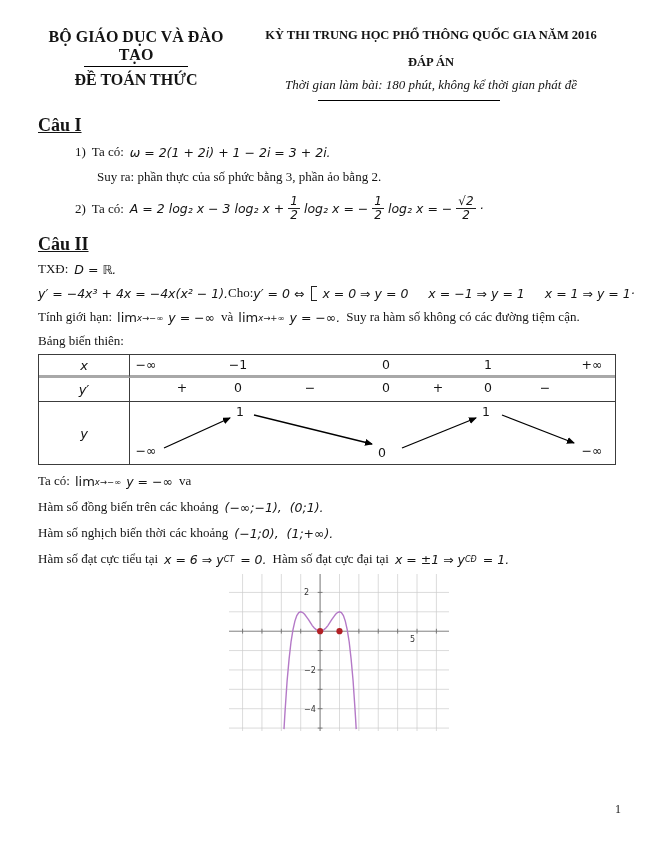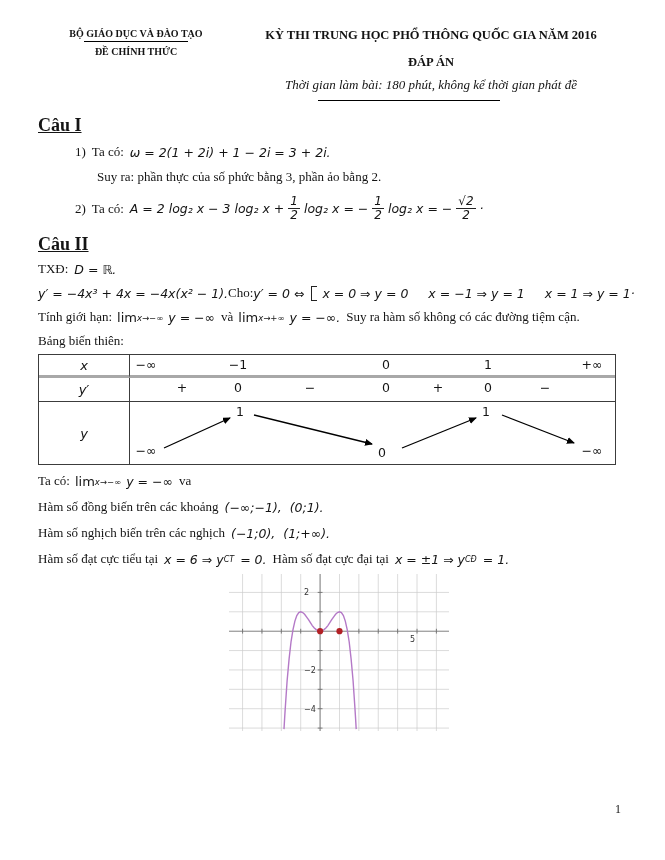--- a/index.html
+++ b/index.html
@@ -7,21 +7,21 @@
   body {
     width:665px; height:860px; position:relative;
     padding:28px 37px 0 38px;
     font-family:"Liberation Serif","DejaVu Serif",serif;
     font-size:13px; color:#141414; overflow:hidden;
   }
   .math { font-family:"DejaVu Sans",sans-serif; font-style:italic; font-size:12.5px; }
   .txt  { }
   
   .header { display:flex; }
-  .header-left { width:196px; text-align:center; font-weight:bold; font-size:10px; }
+  .header-left { width:196px; text-align:center; font-weight:bold; font-size:16px; }
   .hl-rule { width:104px; border-bottom:1.3px solid #000; margin:2px auto 4px; }
   .header-right { flex:1; text-align:center; font-weight:bold; font-size:12.5px; }
   .answer-label { margin-top:12px; }
   .subject { margin-top:12px; }
   .duration { margin-top:7px; font-weight:normal; font-style:italic; font-size:13px; }
   .duration-rule { width:182px; border-bottom:1px solid #000; margin:7px auto 0; transform:translateX(-22px); }
   
   .cau-heading { display:inline-block; font-weight:bold; text-decoration:underline; font-size:18px; }
   .line { display:flex; align-items:center; white-space:pre; }
   .sp { width:6px; display:inline-block; }
@@ -58,21 +58,21 @@
   .mt6{margin-top:6px;} .mt8{margin-top:8px;} .mt9{margin-top:9px;} .mt10{margin-top:10px;}
   .mt12{margin-top:12px;} .mt14{margin-top:14px;}
 </style>
 </head>
 <body>
 
 <div class="header">
   <div class="header-left">
     <div>BỘ GIÁO DỤC VÀ ĐÀO TẠO</div>
     <div class="hl-rule"></div>
-    <div>ĐỀ CHÍNH THỨC</div>
+    <div>ĐỀ TOÁN THỨC</div>
   </div>
   <div class="header-right">
     <div>KỲ THI TRUNG HỌC PHỔ THÔNG QUỐC GIA NĂM 2016</div>
     <div class="answer-label">ĐÁP ÁN</div>
     <div class="duration">Thời gian làm bài: 180 phút, không kể thời gian phát đề</div>
     <div class="duration-rule"></div>
   </div>
 </div>
 
 <div class="mt14">
@@ -210,21 +210,21 @@
     <span class="math">y = −∞</span><span class="sp"></span>
     <span class="txt">va</span>
   </div>
 
   <div class="line mt10">
     <span class="txt">Hàm số đồng biến trên các khoảng</span><span class="sp"></span>
     <span class="math">(−∞;−1),  (0;1).</span>
   </div>
 
   <div class="line mt10">
-    <span class="txt">Hàm số nghịch biến trên các nghịch</span><span class="sp"></span>
+    <span class="txt">Hàm số nghịch biến thời các khoảng</span><span class="sp"></span>
     <span class="math">(−1;0),  (1;+∞).</span>
   </div>
 
   <div class="line mt10">
     <span class="txt">Hàm số đạt cực tiểu tại</span><span class="sp"></span>
     <span class="math">x = 6 ⇒ y</span><sub class="msub math">CT</sub><span class="sp"></span>
     <span class="math">= 0.</span><span class="sp"></span>
     <span class="txt">Hàm số đạt cực đại tại</span><span class="sp"></span>
     <span class="math">x = ±1 ⇒ y</span><sub class="msub math">CĐ</sub><span class="sp"></span>
     <span class="math">= 1.</span>

